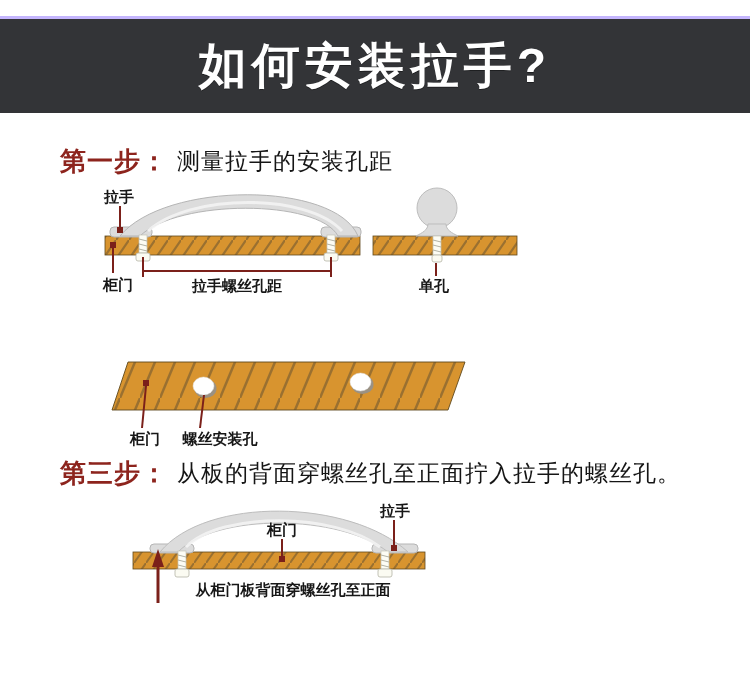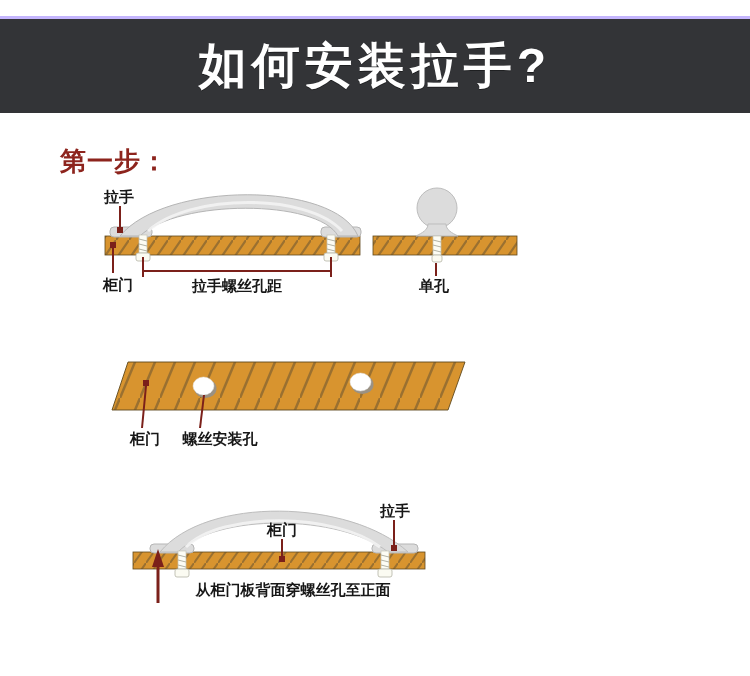--- a/index.html
+++ b/index.html
@@ -39,20 +39,21 @@
 <body>
 
 <div class="canvas">
 
   <div class="banner">
     <div class="banner-title">如何安装拉手?</div>
   </div>
 
   <div class="step step1">
     <span class="step-label">第一步：</span>
+    <span class="step-text">测量拉手的安装孔距</span>
   </div>
 
   <div class="diag diag1">
     <svg width="440" height="114" viewBox="0 0 440 114">
       <defs>
         <pattern id="hatch1" patternUnits="userSpaceOnUse" width="13" height="19">
           <rect width="13" height="19" fill="#d8942f"></rect>
           <line x1="0" y1="19" x2="13" y2="0" stroke="#9a7030" stroke-width="2.2"></line>
         </pattern>
       </defs>
@@ -150,20 +151,24 @@
         <text x="45" y="94" text-anchor="middle">柜门</text>
       </g>
 
       <g>
         <line x1="104" y1="45" x2="100" y2="78" stroke="#7b201a" stroke-width="2"></line>
         <text x="120" y="94" text-anchor="middle">螺丝安装孔</text>
       </g>
     </svg>
   </div>
 
+  <div class="step step3">
+    <span class="step-label">第三步：</span>
+    <span class="step-text">从板的背面穿螺丝孔至正面拧入拉手的螺丝孔。</span>
+  </div>
 
   <div class="diag diag3">
     <svg width="360" height="125" viewBox="0 0 360 125">
       <defs>
         <pattern id="hatch3" patternUnits="userSpaceOnUse" width="12" height="17">
           <rect width="12" height="17" fill="#d8942f"></rect>
           <line x1="0" y1="17" x2="12" y2="0" stroke="#9a7030" stroke-width="2"></line>
         </pattern>
       </defs>
 

